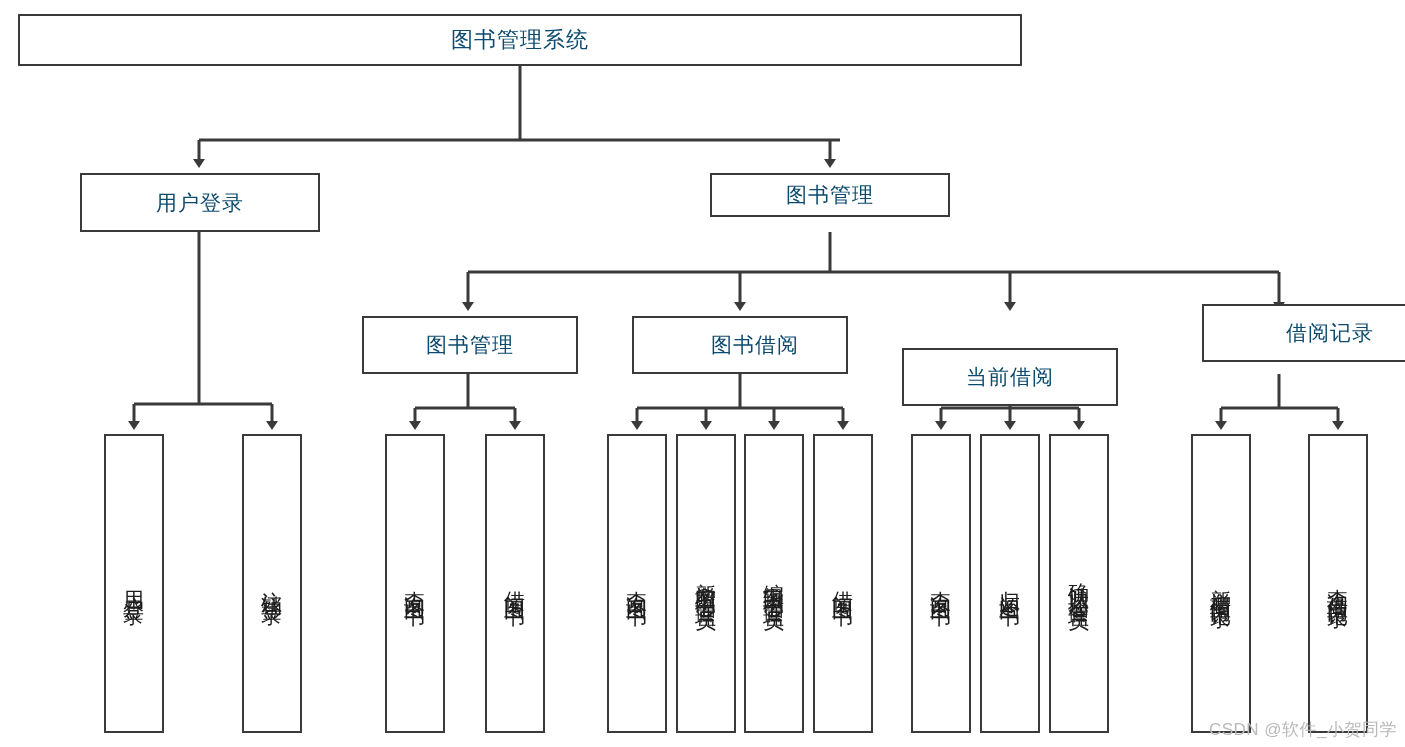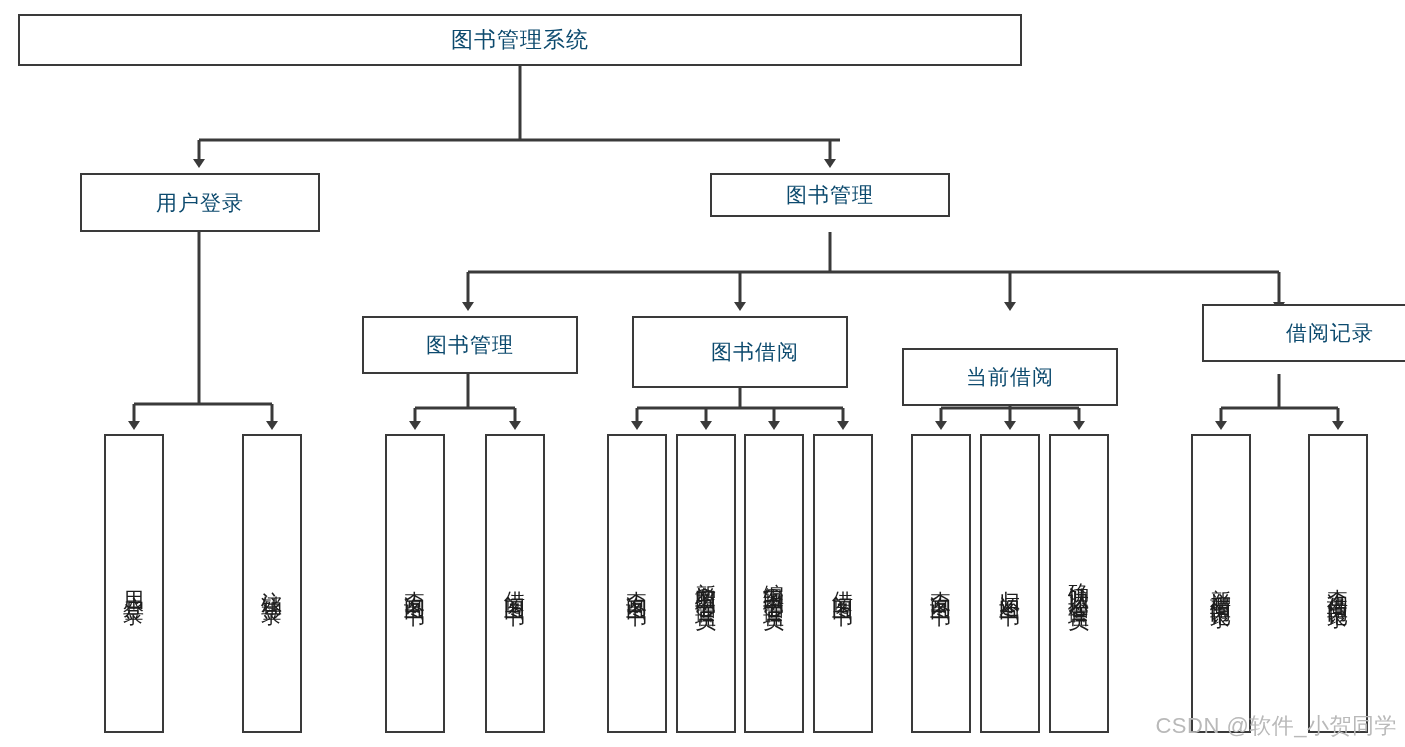--- a/index.html
+++ b/index.html
@@ -54,21 +54,21 @@
     letter-spacing:5px;
     line-height:1;
     color:#1d1d1d;
     white-space:nowrap;
   }
   .leaf.tall .vlbl{letter-spacing:4px;}
   .watermark{
     position:absolute;
     right:8px;
     bottom:6px;
-    font-size:22px;
+    font-size:17px;
     color:#b9b9b9;
     z-index:5;
     white-space:nowrap;
     letter-spacing:0.5px;
   }
 </style>
 </head>
 <body>
 
 <div id="canvas">
@@ -130,21 +130,21 @@
   <div class="node" style="left:80px;top:173px;width:240px;height:59px;">
     <span class="lbl">用户登录</span>
   </div>
   <div class="node" style="left:710px;top:173px;width:240px;height:44px;">
     <span class="lbl">图书管理</span>
   </div>
 
   <div class="node" style="left:362px;top:316px;width:216px;height:58px;">
     <span class="lbl">图书管理</span>
   </div>
-  <div class="node" style="left:632px;top:316px;width:216px;height:72px;padding-left:30px;">
+  <div class="node" style="left:632px;top:316px;width:216px;height:58px;padding-left:30px;">
     <span class="lbl">图书借阅</span>
   </div>
   <div class="node" style="left:902px;top:316px;width:216px;height:58px;margin-top:32px;">
     <span class="lbl">当前借阅</span>
   </div>
   <div class="node" style="left:1170px;top:304px;width:256px;height:58px;margin-left:32px;">
     <span class="lbl">借阅记录</span>
   </div>
 
   <div class="leaf" style="left:104px;top:434px;width:60px;height:299px;">

